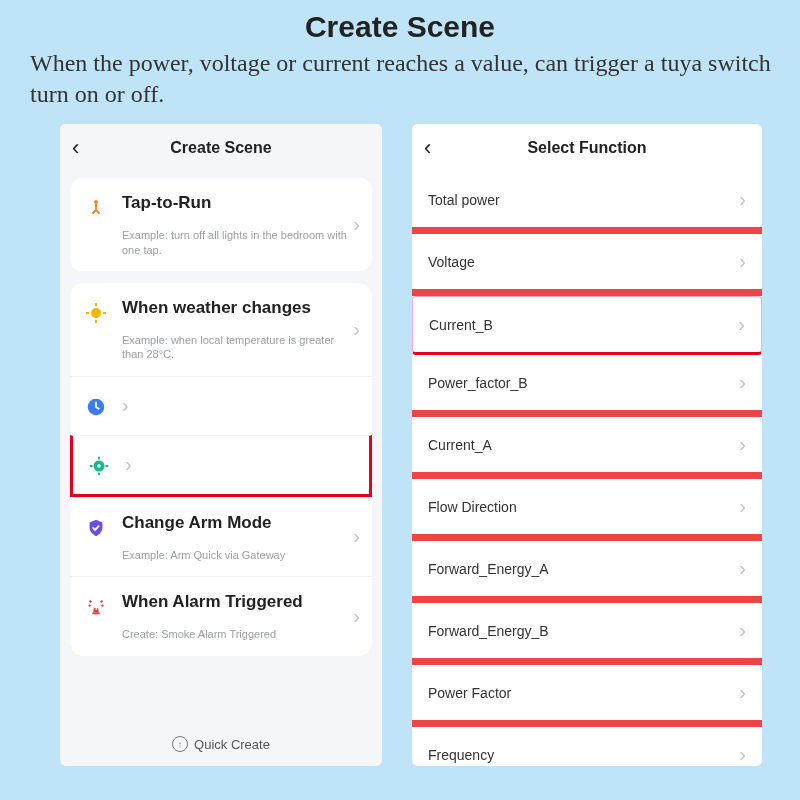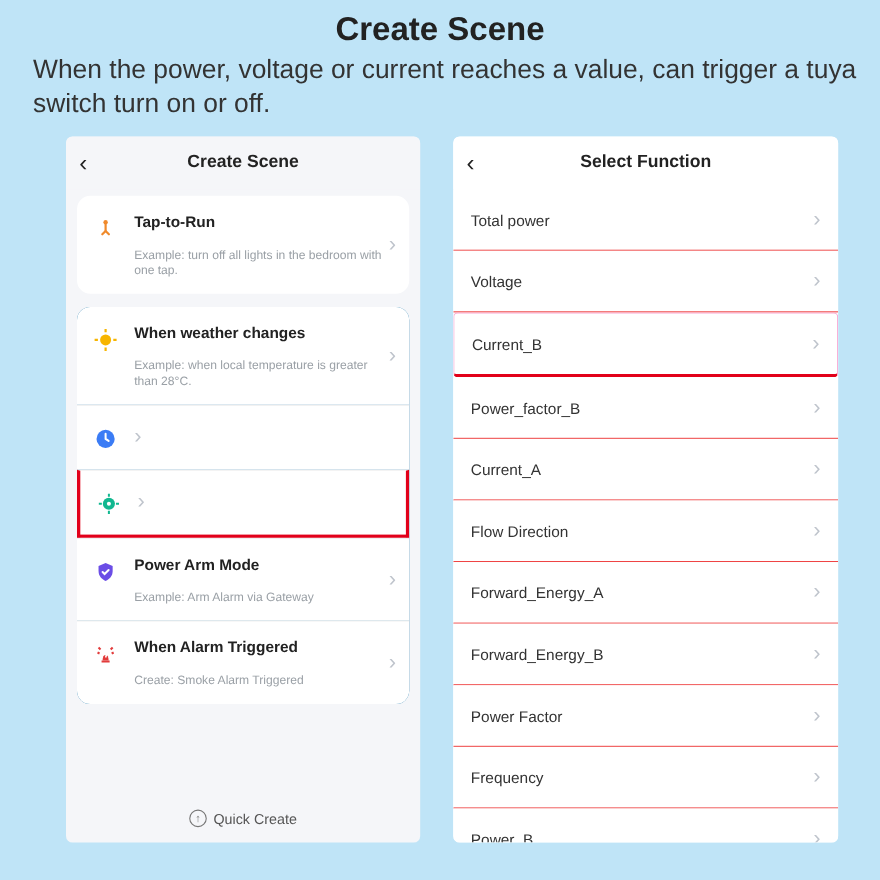--- a/index.html
+++ b/index.html
@@ -15,20 +15,21 @@
     font-size: 30px;
     font-weight: 700;
     padding-top: 10px;
   }
   .subtitle {
     font-size: 24px;
     font-weight: 400;
     color: #333;
     padding: 4px 16px 0 30px;
     line-height: 1.3;
+    font-family: Liberation Serif, serif;
   }
   .phones { display: flex; gap: 30px; padding: 14px 30px 0 60px; }
   .phone {
     background: #f5f6f9;
     border-radius: 6px;
     overflow: hidden;
     display: flex;
     flex-direction: column;
   }
   .phone-left { width: 322px; height: 642px; }
@@ -58,32 +59,32 @@
   .card {
     background: #fff;
     border-radius: 12px;
     padding: 14px 12px 14px 12px;
     margin-bottom: 12px;
     display: flex;
     align-items: flex-start;
     cursor: pointer;
     position: relative;
   }
-  .cardgroup { background:#0369a1; border-radius:12px; margin-bottom:12px; overflow:hidden; }
+  .cardgroup { background:#fde047; border-radius:12px; margin-bottom:12px; overflow:hidden; }
   .cardgroup .card { margin-bottom:0; border-radius:0; }
   .cardgroup .card + .card { border-top: 1px solid #f0f0f0; }
   .icon-box {
     width: 28px; height: 28px;
     display:flex; align-items:center; justify-content:center;
     margin-right: 12px;
     flex-shrink:0;
     margin-top:2px;
   }
   .card-text { flex:1; }
-  .card-title { font-size: 14px; font-weight:600; color:#222; line-height:1.3; }
+  .card-title { font-size: 17px; font-weight:600; color:#222; line-height:1.3; }
   .card-desc { font-size: 11px; color: #9aa0a6; margin-top:14px; line-height:1.3; }
   .chev {
     color: #bfc4cc;
     font-size: 20px;
     align-self:center;
     flex-shrink:0;
   }
   .highlight { border: 3px solid #e2001a; border-radius: 4px; }
   .quick {
     text-align:center;
@@ -100,21 +101,21 @@
     width:16px;height:16px;border:1.5px solid #777;border-radius:50%;
     display:inline-flex;align-items:center;justify-content:center;font-size:10px;color:#777;
   }
   
   .func-list { flex:1; overflow:hidden; }
   .func-item {
     display:flex;
     align-items:center;
     padding: 16px 16px;
     cursor:pointer;
-    border-bottom: 1px solid #ef4444;
+    border-bottom: 7px solid #ef4444;
     background:#fff;
   }
   .func-label { flex:1; font-size:14px; color:#333; }
   .func-item.highlight { border:1px solid #f9a8d4; border-bottom:3px solid #e2001a; }
   
   svg { display:block; }
 </style>
 </head>
 <body>
 
@@ -191,22 +192,22 @@
           </div>
 
           <div class="card">
             <div class="icon-box">
               <svg width="22" height="22" viewBox="0 0 24 24">
                   <path d="M12 3 l7 3 v5 c0 5-3 8-7 10-4-2-7-5-7-10V6z" fill="#6b4de6"></path>
                   <path d="M9 12 l2 2 4-4" stroke="#fff" stroke-width="2" fill="none" stroke-linecap="round"></path>
                 </svg>
             </div>
             <div class="card-text">
-              <div class="card-title">Power Arm Mode</div>
-              <div class="card-desc">Example: Arm Alarm via Gateway</div>
+              <div class="card-title">Change Arm Mode</div>
+              <div class="card-desc">Example: Arm Quick via Gateway</div>
             </div>
             <div class="chev">›</div>
           </div>
 
           <div class="card">
             <div class="icon-box">
               <svg width="22" height="22" viewBox="0 0 24 24">
                   <path d="M8 18 h8 v2 H8z" fill="#e23b3b"></path>
                   <path d="M9 18 a3 6 0 0 1 6 0" fill="#e23b3b"></path>
                   <path d="M12 8 l-1 4 h2 l-1 3" stroke="#fff" stroke-width="1.5" fill="none"></path>

